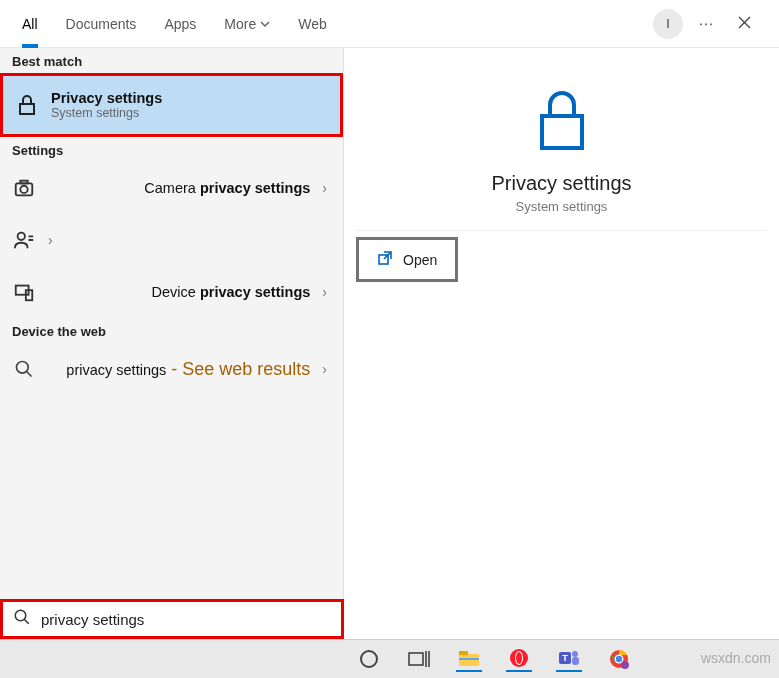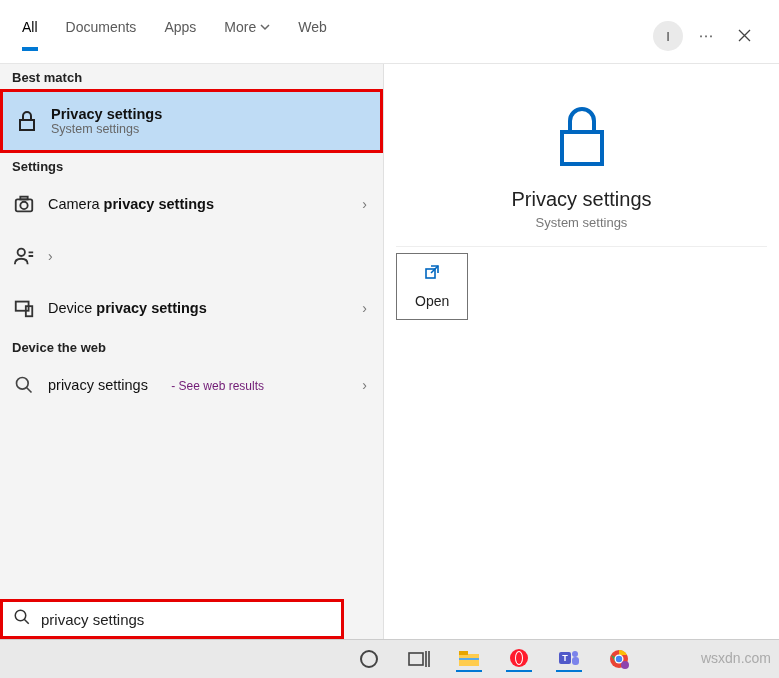--- a/index.html
+++ b/index.html
@@ -9,24 +9,24 @@
       font-family: "Segoe UI", Tahoma, sans-serif;
     }
     body {
       width: 779px;
       height: 678px;
       background: #fff;
       overflow: hidden;
       position: relative;
     }
     .header-tabs {
-      height: 64px;
-      display: flex;
-      align-items: flex-end;
-      padding: 12px 8px;
+      height: 48px;
+      display: flex;
+      align-items: center;
+      padding: 0 8px;
       border-bottom: 1px solid #e6e6e6;
       justify-content: space-between;
     }
     .tabs-left { display: flex; align-items: center; }
     .tab {
       padding: 0 14px;
       height: 48px;
       line-height: 48px;
       font-size: 14px;
       color: #5a5a5a;
@@ -55,21 +55,21 @@
     }
     .icon-btn {
       width: 30px; height: 30px; display: flex; align-items: center; justify-content: center;
       color: #555; cursor: pointer; font-size: 15px;
     }
     .main-area {
       display: flex;
       height: 591px;
     }
     .left-pane {
-      width: 384px;
+      width: 344px;
       background: #f4f4f4;
       border-right: 1px solid #e0e0e0;
       display: flex;
       flex-direction: column;
     }
     .section-header {
       padding: 6px 12px 4px;
       font-size: 13px;
       font-weight: 600;
       color: #222;
@@ -94,24 +94,24 @@
       display: flex;
       align-items: center;
       justify-content: center;
       flex-shrink: 0;
     }
     .result-text { flex: 1; }
     .result-title { font-size: 14.5px; color: #111; }
     .result-title.bold { font-weight: 600; }
     .result-sub { font-size: 12.5px; color: #666; }
     .chevron { color: #777; font-size: 14px; padding-right: 4px; }
-    .setting-item { padding: 14px 12px; }
+    .setting-item { padding: 14px 12px; text-align: right; }
     .setting-item .result-title { font-size: 14.5px; }
     .setting-item strong { font-weight: 600; }
-    .web-secondary { color: #701a75; font-size: 12px; margin-left: 20px; }
+    .web-secondary { color: #a16207; font-size: 18px; }
 
     .right-pane {
       flex: 1;
       background: #fff;
       padding-top: 12px;
       position: relative;
       border-top: 0;
     }
     .right-pane-inner {
       margin: 0 12px;
@@ -135,21 +135,21 @@
     }
     .open-btn {
       display: inline-flex;
       align-items: center;
       gap: 10px;
       padding: 10px 18px;
       font-size: 14px;
       color: #222;
       cursor: pointer;
     }
-    .open-btn.highlight-red { border: 1px solid #737373; flex-direction: column; }
+    .open-btn.highlight-red { border: 3px solid #737373; }
 
     .search-box-container {
       position: absolute;
       left: 0;
       bottom: 39px;
       width: 344px;
       height: 40px;
       border: 3px solid #e60000;
       background: #fff;
       display: flex;

